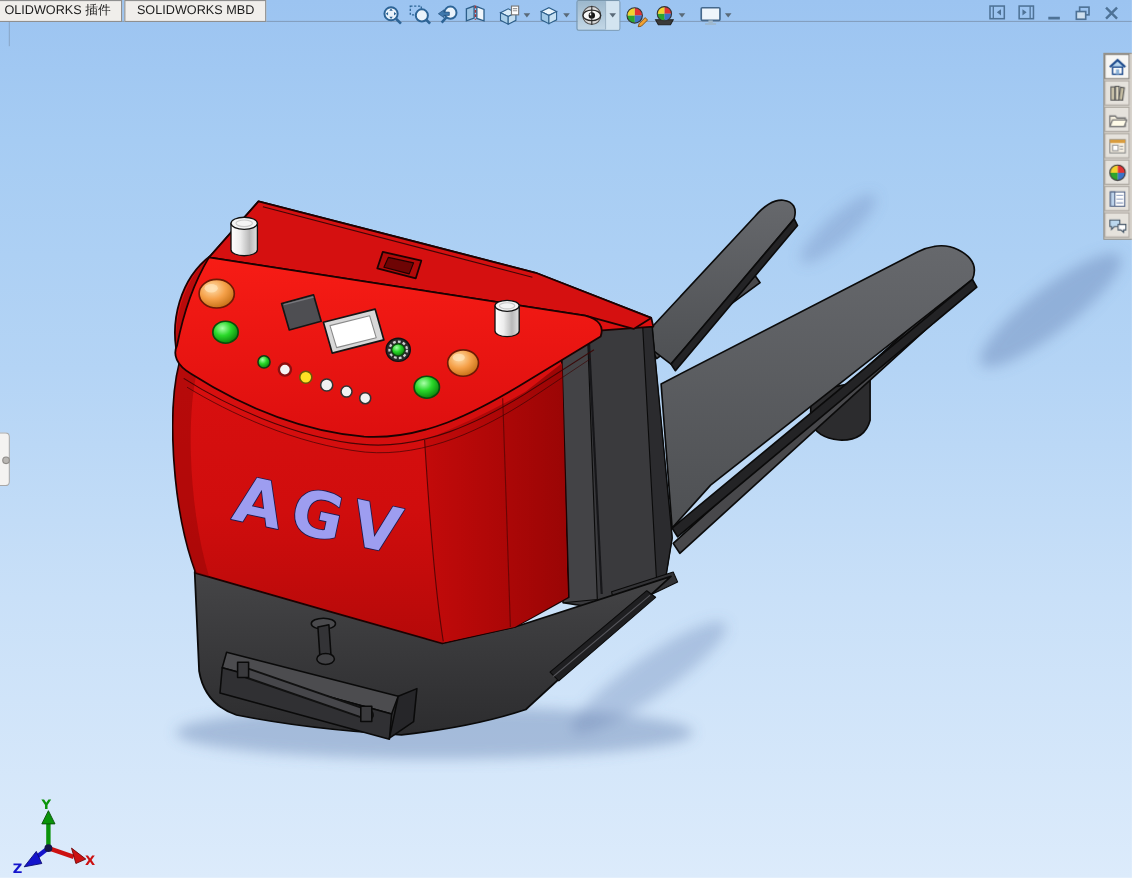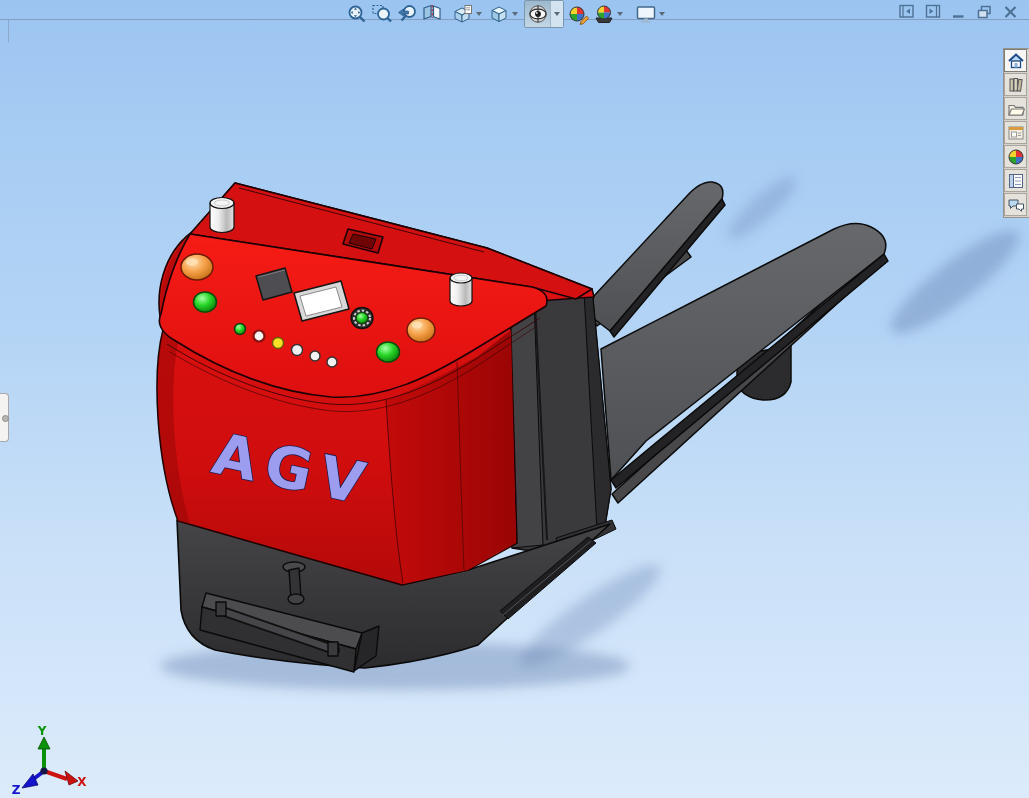--- a/index.html
+++ b/index.html
@@ -200,20 +200,24 @@
       <polygon points="33,774 38,785 22,788" fill="#1414cc" stroke="#0a0a6e" stroke-width="0.8"></polygon>
       <circle cx="44" cy="771" r="3.6" fill="#15154a"></circle>
       <text x="42" y="735" text-anchor="middle" fill="#0a930a">Y</text>
       <text x="82" y="786" text-anchor="middle" fill="#cc1111">X</text>
       <text x="16" y="794" text-anchor="middle" fill="#1414cc">Z</text>
     </g>
   </svg>
 
   <div class="tabbar-line"></div>
   <div class="tab-vline"></div>
+  <div class="tabs">
+    <div class="tab first">OLIDWORKS 插件</div>
+    <div class="tab">SOLIDWORKS MBD</div>
+  </div>
 
   <div class="hud">
     <div class="hud-btn">
       <svg width="22" height="22">
         <circle cx="9.5" cy="9.5" r="6" fill="#eaf3fb" stroke="#2d6496" stroke-width="1.8"></circle>
         <line x1="14" y1="14" x2="18.5" y2="18.5" stroke="#2d6496" stroke-width="2.4"></line>
         <path d="M9.5,4.7 l-1.6,2.1 h3.2 z M9.5,14.3 l-1.6,-2.1 h3.2 z M4.7,9.5 l2.1,-1.6 v3.2 z M14.3,9.5 l-2.1,-1.6 v3.2 z" fill="#2d6496"></path>
       </svg>
     </div>
     <div class="hud-btn">

